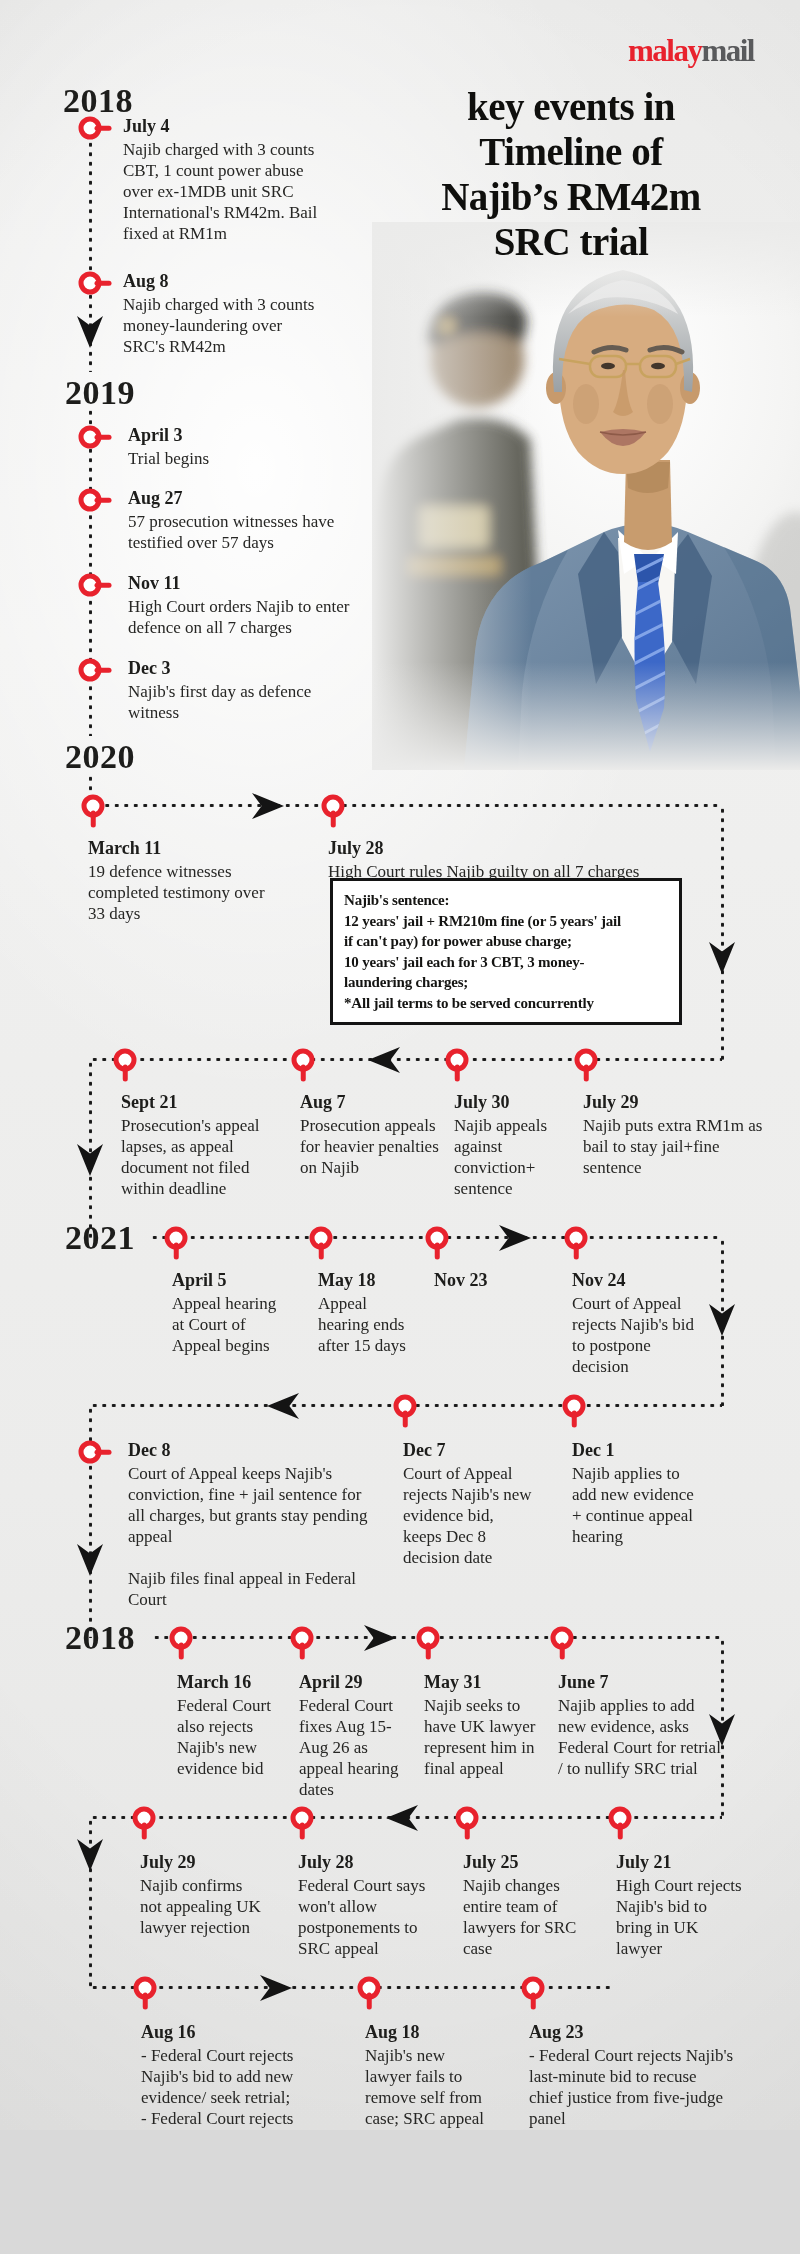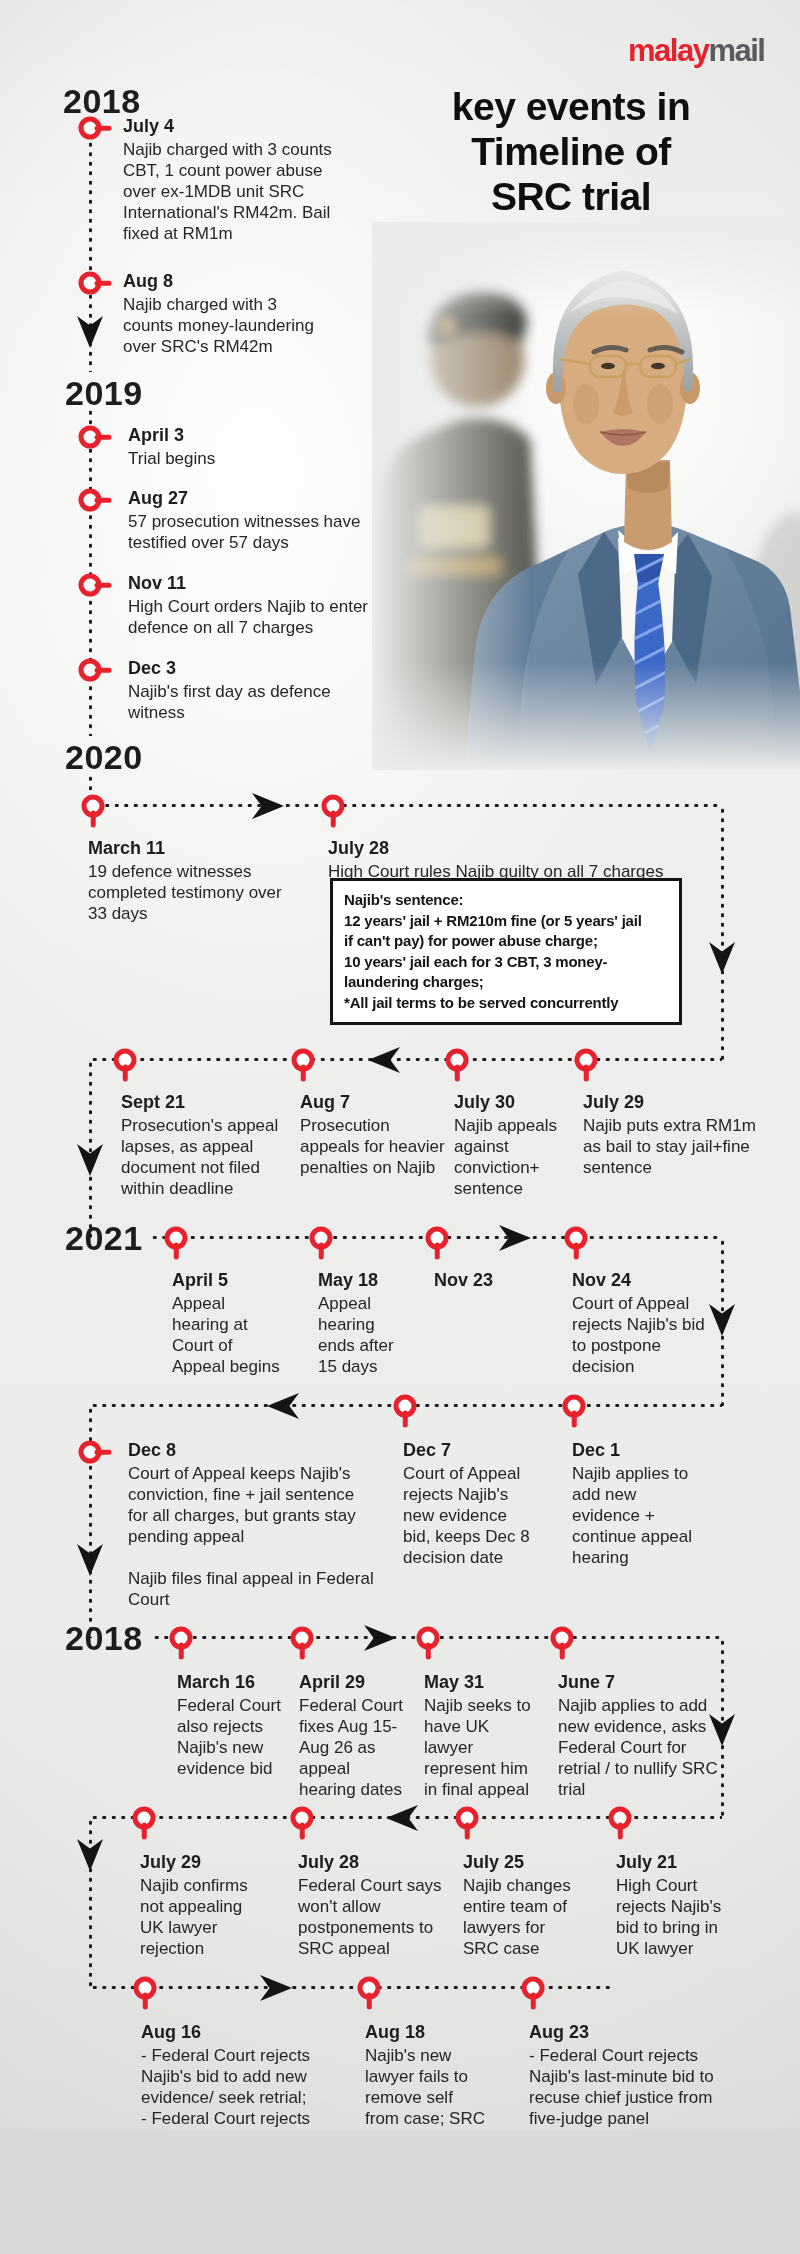--- a/index.html
+++ b/index.html
@@ -3,20 +3,21 @@
 <meta charset="utf-8">
 <style>
   * { margin:0; padding:0; box-sizing:border-box; }
   :root { --red:#e8222d; --ink:#1d1d1b; }
   body { font-family:"Liberation Sans", sans-serif; background:#d9d9d9; }
   #stage { position:relative; width:800px; height:2130px; margin:0 auto; overflow:hidden;
     background:
       radial-gradient(ellipse 620px 900px at 32% 22%, rgba(255,255,255,.95), rgba(255,255,255,0) 70%),
       radial-gradient(ellipse 1100px 1700px at 50% 45%, rgba(255,255,255,0) 55%, rgba(0,0,0,.085) 100%),
       linear-gradient(180deg,#ebebea 0%,#f0f0ef 30%,#ececeb 70%,#e6e6e5 100%);
+    font-family: Liberation Serif, serif;
   }
   .abs { position:absolute; }
   .logo { font-size:31px; font-weight:700; letter-spacing:-1.5px; white-space:nowrap; }
   .logo .red { color:var(--red); }
   .logo .gray { color:#595a5c; }
   .title { width:400px; text-align:center; font-size:39px; line-height:45px; font-weight:700; color:#0f0f0d; letter-spacing:-0.5px; }
   .year { font-size:34px; font-weight:700; color:var(--ink); letter-spacing:.5px; }
   .ev .date { font-size:18px; font-weight:700; line-height:22px; color:var(--ink); margin-bottom:2px; }
   .ev .body { font-size:17px; line-height:21px; color:#262624; }
   .pre { white-space:pre-line; }
@@ -141,20 +142,21 @@
     <rect x="0" y="0" width="428" height="95" fill="url(#fadeT)"></rect>
     <rect x="0" y="440" width="428" height="108" fill="url(#fadeB)"></rect>
   </svg>
 
   <div class="logo abs" style="left:628px;top:33px">
     <span class="red">malay</span><span class="gray">mail</span>
   </div>
   <div class="title abs" style="left:371px;top:84px">
     <div>key events in</div>
     <div>Timeline of</div>
+    <div>Najib’s RM42m</div>
     <div>SRC trial</div>
   </div>
 
   <div class="year abs" style="left:63px;top:82px">2018</div>
   <div class="year abs" style="left:65px;top:374px">2019</div>
   <div class="year abs" style="left:65px;top:738px">2020</div>
   <div class="year abs" style="left:65px;top:1219px">2021</div>
   <div class="year abs" style="left:65px;top:1619px">2018</div>
 
   <div class="dl-v abs" style="left:88px;top:140px;height:232px"></div>

